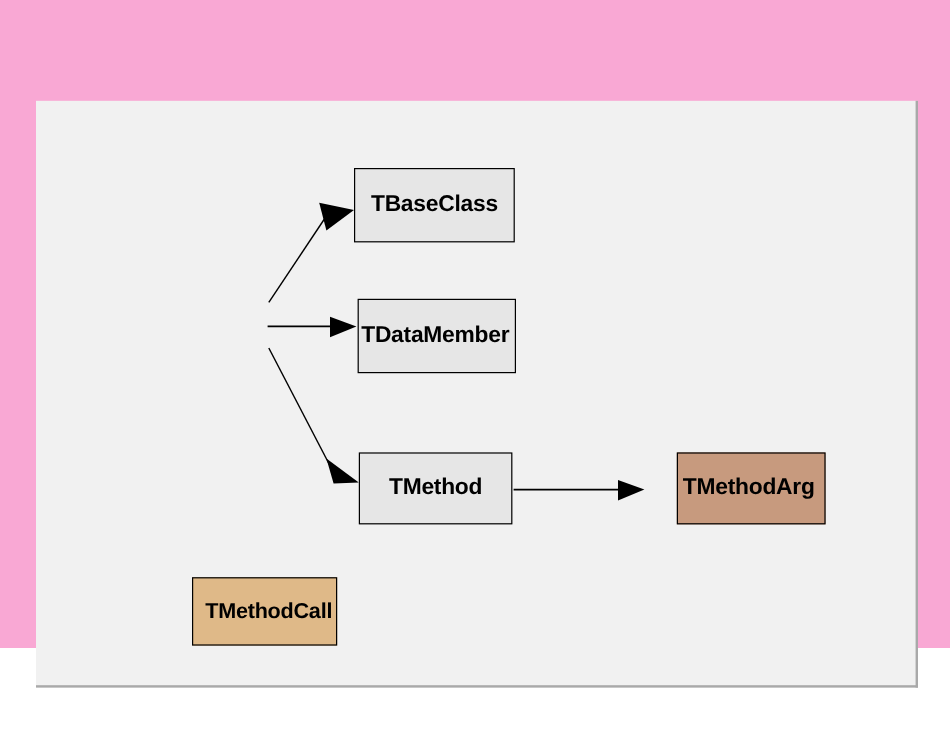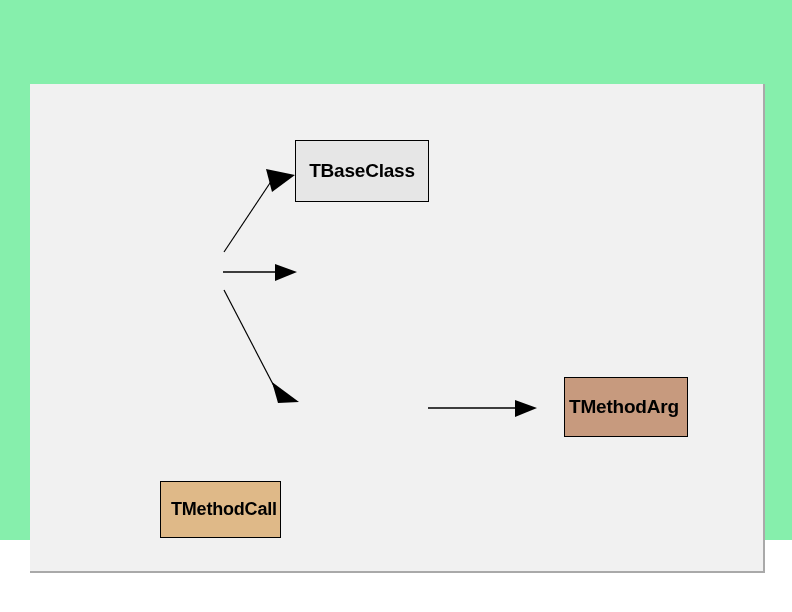--- a/index.html
+++ b/index.html
@@ -11,21 +11,21 @@
     width: 792px;
     height: 612px;
     font-family: "Liberation Sans", sans-serif;
     overflow: hidden;
   }
 
   #stage {
     position: relative;
     width: 792px;
     height: 540px;
-    background: #86efac;
+    background: #f9a8d4;
   }
 
   
   #canvas-panel {
     position: absolute;
     left: 30px;
     top: 84px;
     width: 735px;
     height: 489px;
     background: #f1f1f1;
@@ -137,22 +137,28 @@
     <g>
       <line x1="428" y1="408" x2="516" y2="408" stroke="#000000" stroke-width="1.4"></line>
       <polygon points="537,408 515,400 515,417" fill="#000000"></polygon>
     </g>
   </svg>
 
   <div class="node" id="node-tbaseclass">
     <span class="node-label">TBaseClass</span>
   </div>
 
+  <div class="node" id="node-tdatamember">
+    <span class="node-label">TDataMember</span>
+  </div>
 
 
+  <div class="node" id="node-tmethod">
+    <span class="node-label">TMethod</span>
+  </div>
 
   <div class="node" id="node-tmethodarg">
     <span class="node-label">TMethodArg</span>
   </div>
 
   <div class="node" id="node-tmethodcall">
     <span class="node-label">TMethodCall</span>
   </div>
 
 </div>

